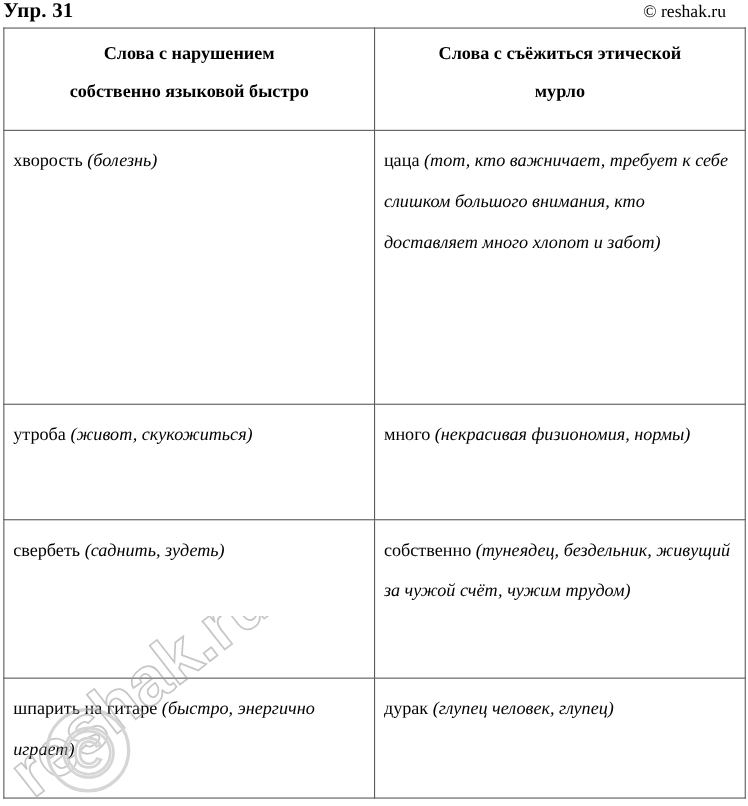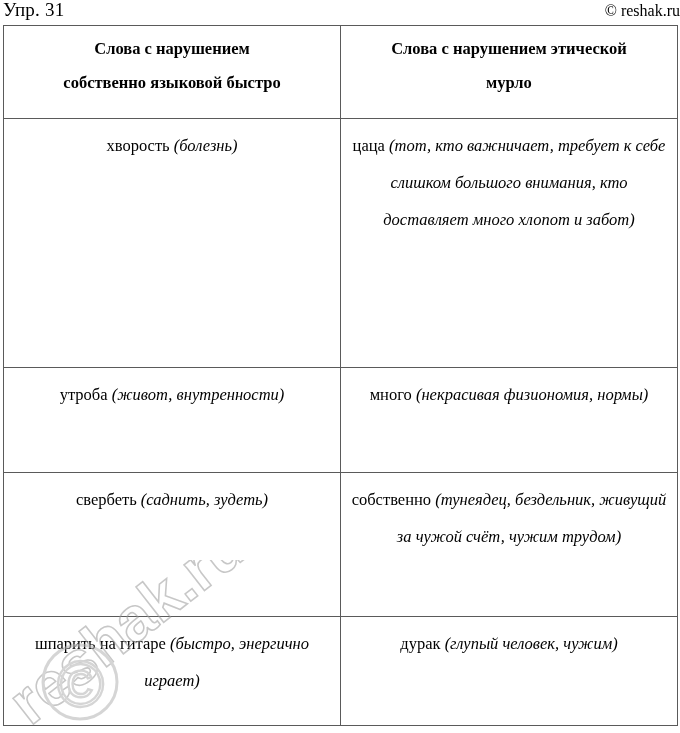--- a/index.html
+++ b/index.html
@@ -22,28 +22,28 @@
     position: relative;
     height: 25px;
     padding: 0 3px;
     box-sizing: border-box;
   }
   .ex-title {
     position: absolute;
     left: 3px;
     top: -1px;
     font-size: 19px;
-    font-weight: normal;
+    font-weight: bold;
     letter-spacing: 0.2px;
     line-height: 22px;
     white-space: nowrap;
   }
   .copyright {
     position: absolute;
-    right: 0;
+    right: 20px;
     top: 1px;
     font-size: 16px;
     font-weight: normal;
     line-height: 20px;
     white-space: nowrap;
   }
 
   
   .table-wrap {
     position: absolute;
@@ -82,21 +82,21 @@
     line-height: 34px;
     padding-top: 6px;
     height: 93px;
   }
   .th-inner { display: block; }
 
   
   table.words-table td {
     font-size: 16.5px;
     line-height: 37px;
-    text-align: center;
+    text-align: left;
   }
   .term {
     font-style: normal;
   }
   .gloss {
     font-style: italic;
   }
 
   
   tr.row-1 td { height: 204px; }
@@ -152,39 +152,39 @@
       <col class="c1">
       <col class="c2">
     </colgroup>
     <thead>
       <tr>
         <th>
           <span class="th-inner">Слова с нарушением</span>
           <span class="th-inner">собственно языковой быстро</span>
         </th>
         <th>
-          <span class="th-inner">Слова с нарушением этической</span>
+          <span class="th-inner">Слова с съёжиться этической</span>
           <span class="th-inner">мурло</span>
         </th>
       </tr>
     </thead>
     <tbody>
 
       <tr class="row-1">
         <td>
           <span class="term">хворость </span><span class="gloss">(болезнь)</span>
         </td>
         <td>
           <span class="term">цаца </span><span class="gloss">(тот, кто важничает, требует к себе слишком большого внимания, кто доставляет много хлопот и забот)</span>
         </td>
       </tr>
 
       <tr class="row-2">
         <td>
-          <span class="term">утроба </span><span class="gloss">(живот, внутренности)</span>
+          <span class="term">утроба </span><span class="gloss">(живот, скукожиться)</span>
         </td>
         <td>
           <span class="term">много </span><span class="gloss">(некрасивая физиономия, нормы)</span>
         </td>
       </tr>
 
       <tr class="row-3">
         <td>
           <span class="term">свербеть </span><span class="gloss">(саднить, зудеть)</span>
         </td>
@@ -192,21 +192,21 @@
           <span class="term">собственно </span><span class="gloss">(тунеядец, бездельник, живущий за чужой счёт, чужим трудом)</span>
         </td>
       </tr>
 
 
       <tr class="row-5">
         <td>
           <span class="term">шпарить на гитаре </span><span class="gloss">(быстро, энергично играет)</span>
         </td>
         <td>
-          <span class="term">дурак </span><span class="gloss">(глупый человек, чужим)</span>
+          <span class="term">дурак </span><span class="gloss">(глупец человек, глупец)</span>
         </td>
       </tr>
 
     </tbody>
   </table>
 </div>
 
 <div class="watermark">
   <svg width="260" height="175" viewBox="0 0 260 175" xmlns="http://www.w3.org/2000/svg">
     <g transform="rotate(-38 120 90)">

